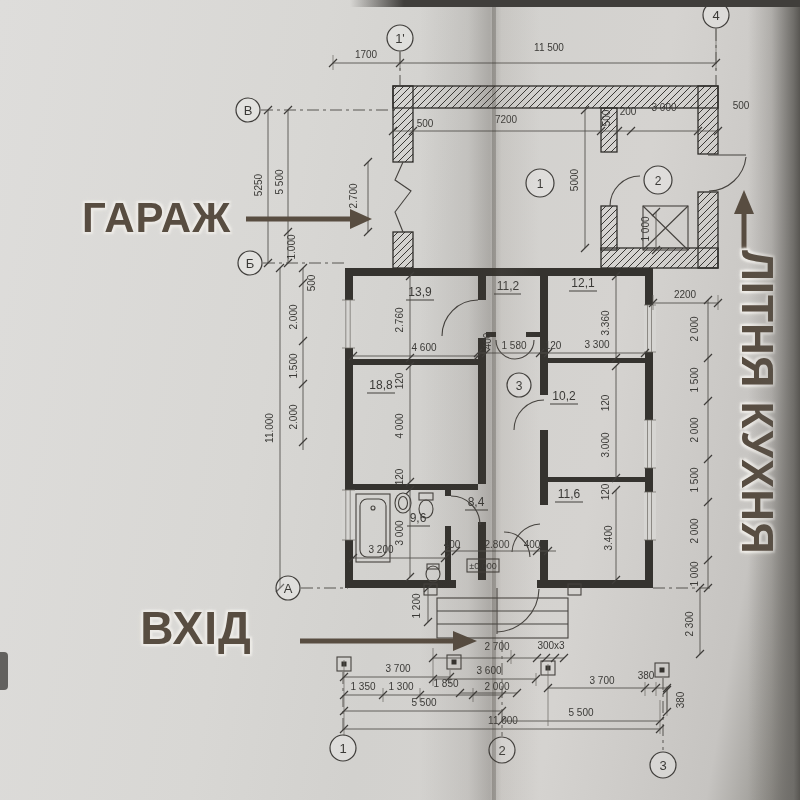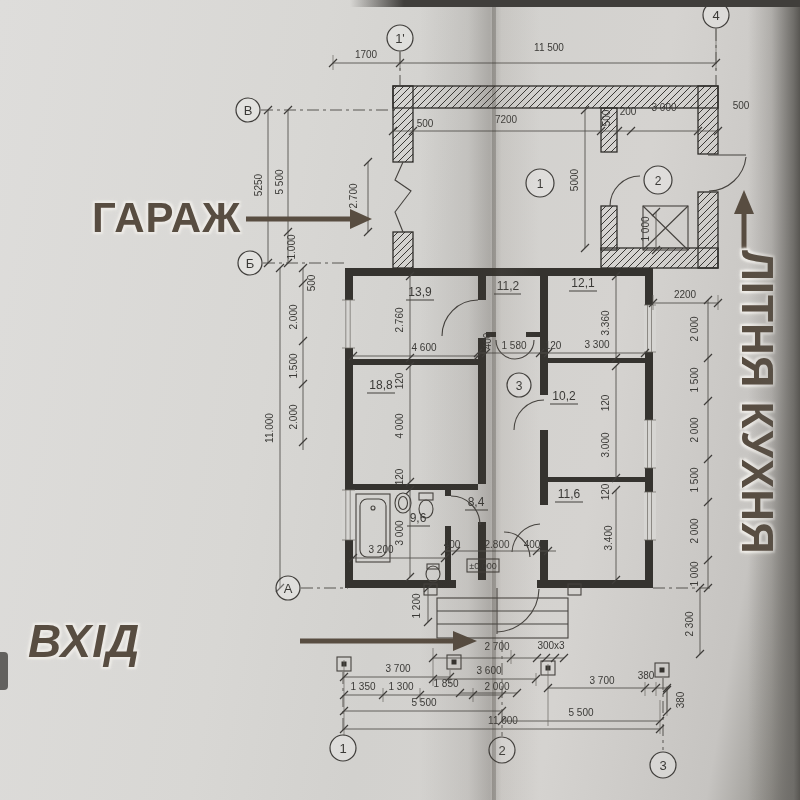--- a/index.html
+++ b/index.html
@@ -19,23 +19,23 @@
   text{fill:#3b3a37;font-family:"Liberation Sans",sans-serif;}
   .d{font-size:10px;text-anchor:middle;}
   .rm{font-size:12px;text-anchor:middle;}
   .ax{font-size:13px;text-anchor:middle;}
   .el{font-size:9px;text-anchor:middle;}
   .win{fill:#d6d5d2;}
   .arrow{stroke:#584d41;stroke-width:5;fill:none;}
   .ahead{fill:#584d41;stroke:none;}
   .lbl{position:absolute;color:#584d41;font-weight:bold;letter-spacing:1px;
        text-shadow:-2px -2px 2px #eceae6, 2px -2px 2px #eceae6, -2px 2px 2px #eceae6, 2px 2px 2px #eceae6, 0 0 6px #e8e6e2;}
-  #lbl-garage{left:92px;top:194px;font-size:42px;}
+  #lbl-garage{left:82px;top:194px;font-size:42px;}
   #lbl-kitchen{left:782px;top:250px;font-size:44px;transform:rotate(90deg);transform-origin:0 0;white-space:nowrap;}
-  #lbl-entrance{left:28px;top:616px;width:336px;text-align:left;font-size:46px;line-height:1.13;font-style:italic;}
+  #lbl-entrance{left:28px;top:603px;width:336px;text-align:center;font-size:46px;line-height:1.13;}
   .fold{position:absolute;top:0;left:420px;width:120px;height:800px;pointer-events:none;
         background:linear-gradient(90deg,rgba(62,57,51,0) 0%,rgba(62,57,51,0.10) 40%,rgba(62,57,51,0.26) 58%,rgba(125,117,108,0.12) 68%,rgba(62,57,51,0) 100%);}
   .crease{position:absolute;top:0;left:492px;width:4px;height:800px;background:rgba(55,50,45,0.25);pointer-events:none;}
   .edge-right{position:absolute;top:0;right:0;width:52px;height:800px;pointer-events:none;
         background:linear-gradient(90deg,rgba(90,87,82,0) 0%,rgba(90,87,82,0.25) 45%,#6f6d69 88%,#585652 100%);}
   .edge-top{position:absolute;top:0;left:350px;right:0;height:7px;pointer-events:none;
         background:linear-gradient(90deg,rgba(64,62,59,0) 0%,#403e3b 12%,#403e3b 100%);}
   .notch{position:absolute;left:0;top:652px;width:8px;height:38px;background:#3a3835;opacity:.75;border-radius:0 4px 4px 0;pointer-events:none;}
 </style>
 </head>

